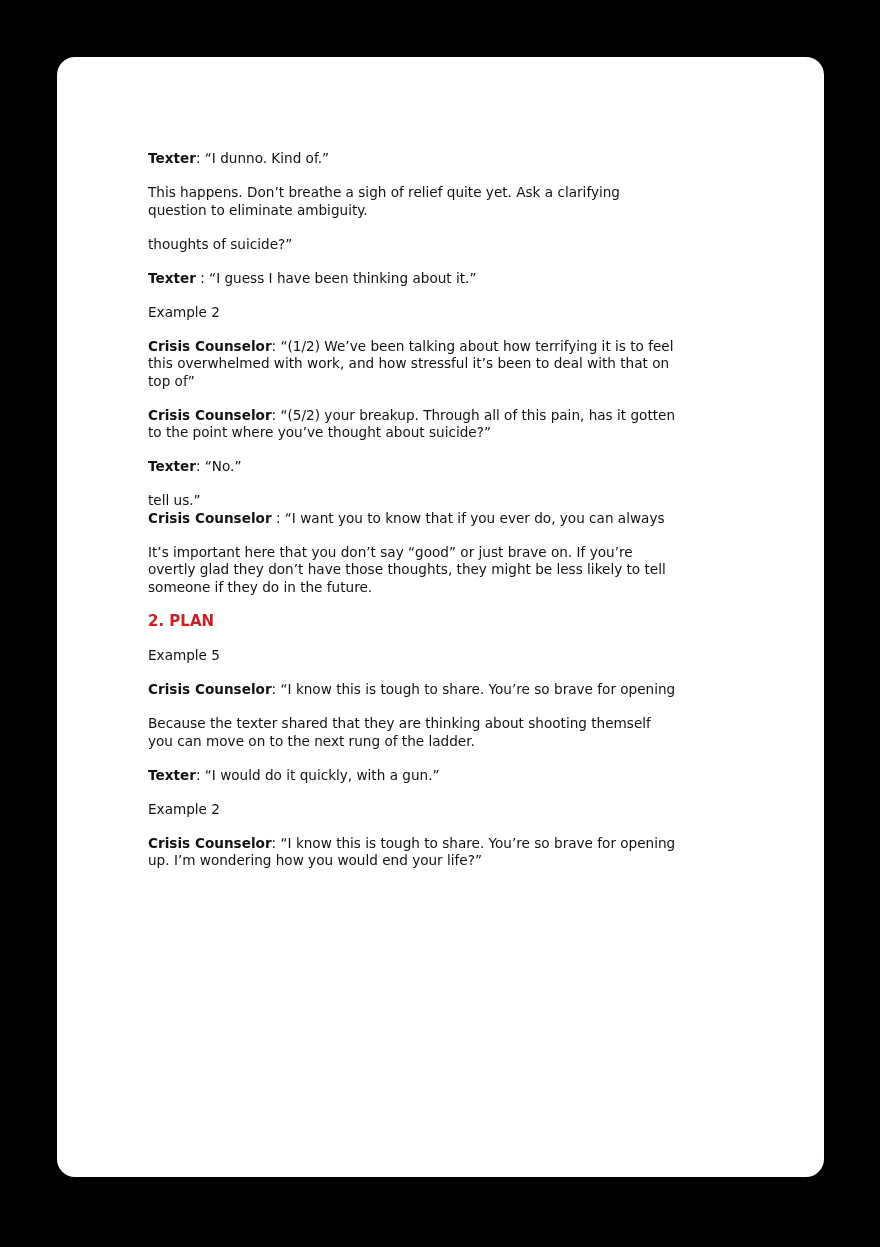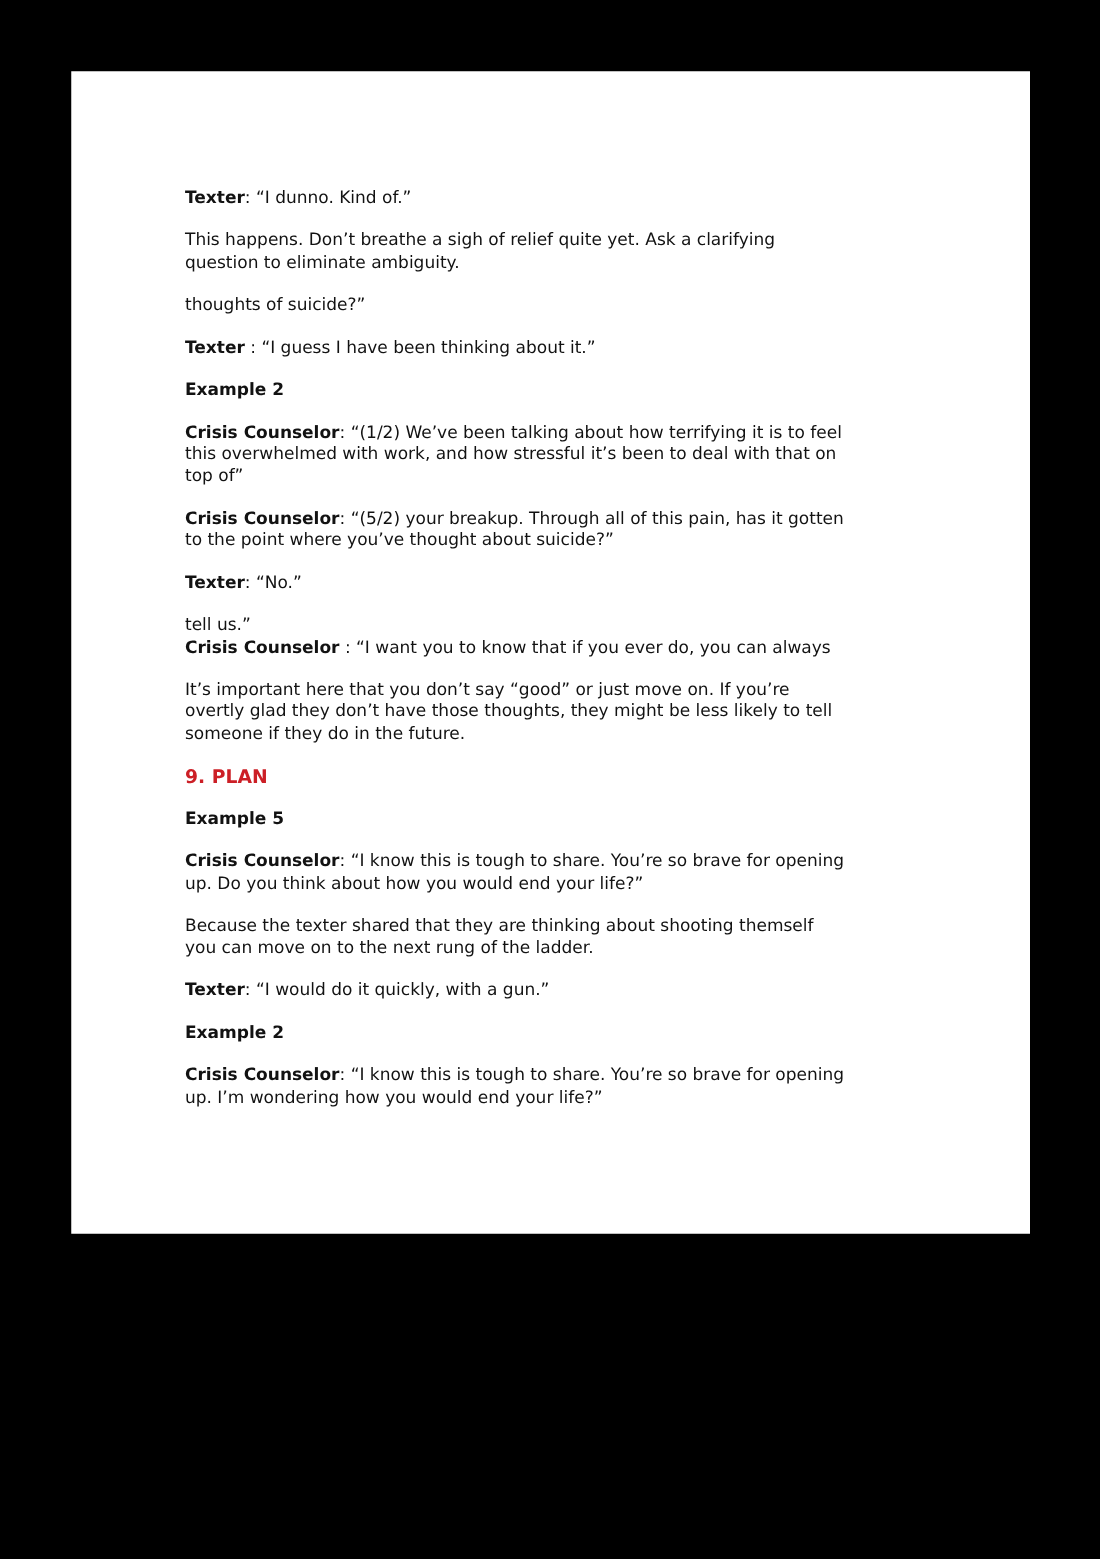--- a/index.html
+++ b/index.html
@@ -11,44 +11,45 @@
     width: 880px;
     height: 1247px;
     position: relative;
     font-family: "DejaVu Sans", "Liberation Sans", sans-serif;
   }
   .paper {
     position: absolute;
     left: 57px;
     top: 57px;
     width: 767px;
-    height: 930px;
+    height: 1120px;
     background: #ffffff;
     overflow: hidden;
+    border-radius: 18px;
   }
   .content {
     position: absolute;
     left: 91px;
     top: 93px;
     width: 640px;
     color: #121212;
     font-size: 13.6px;
     line-height: 17.6px;
   }
   .para {
     margin: 0 0 16.4px 0;
   }
   .line {
     white-space: pre;
   }
   .b {
     font-weight: bold;
   }
   .heading {
-    font-weight: bold;
+    font-weight: normal;
     margin: 0 0 16.4px 0;
   }
   .heading-red {
     font-weight: bold;
     font-size: 15px;
     margin: 0 0 16.4px 0;
     
   }
 </style>
 </head>
@@ -80,29 +81,28 @@
         <div class="line">to the point where you’ve thought about suicide?”</div>
       </div>
       <div class="para">
         <div class="line"><span class="b">Texter</span><span>: “No.”</span></div>
       </div>
       <div class="para">
         <div class="line">tell us.”</div>
         <div class="line"><span class="b">Crisis Counselor</span><span> : “I want you to know that if you ever do, you can always</span></div>
       </div>
       <div class="para">
-        <div class="line">It’s important here that you don’t say “good” or just move on. If you’re</div>
+        <div class="line">It’s important here that you don’t say “good” or just brave on. If you’re</div>
         <div class="line">overtly glad they don’t have those thoughts, they might be less likely to tell</div>
         <div class="line">someone if they do in the future.</div>
       </div>
-      <div class="heading-red line" style="color: rgb(204, 31, 38);">9. PLAN</div>
+      <div class="heading-red line" style="color: rgb(204, 31, 38);">2. PLAN</div>
       <div class="heading line">Example 5</div>
       <div class="para">
         <div class="line"><span class="b">Crisis Counselor</span><span>: “I know this is tough to share. You’re so brave for opening</span></div>
-        <div class="line">up. Do you think about how you would end your life?”</div>
       </div>
       <div class="para">
         <div class="line">Because the texter shared that they are thinking about shooting themself</div>
         <div class="line">you can move on to the next rung of the ladder.</div>
       </div>
       <div class="para">
         <div class="line"><span class="b">Texter</span><span>: “I would do it quickly, with a gun.”</span></div>
       </div>
       <div class="heading line">Example 2</div>
       <div class="para">

